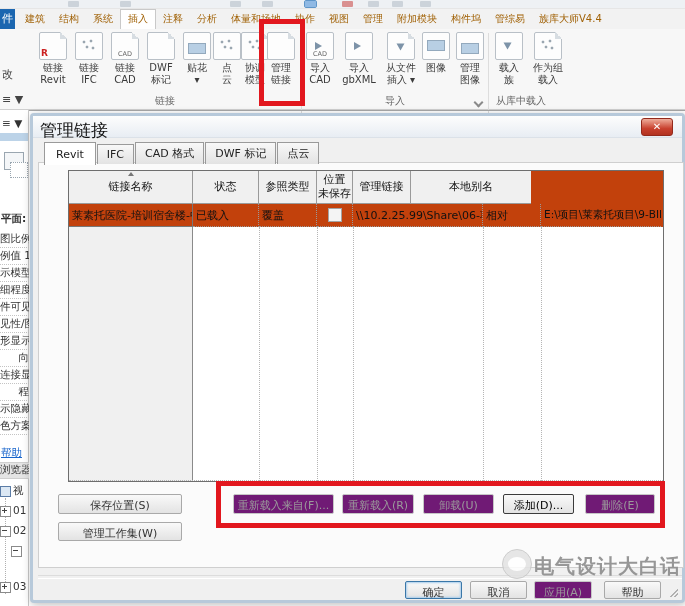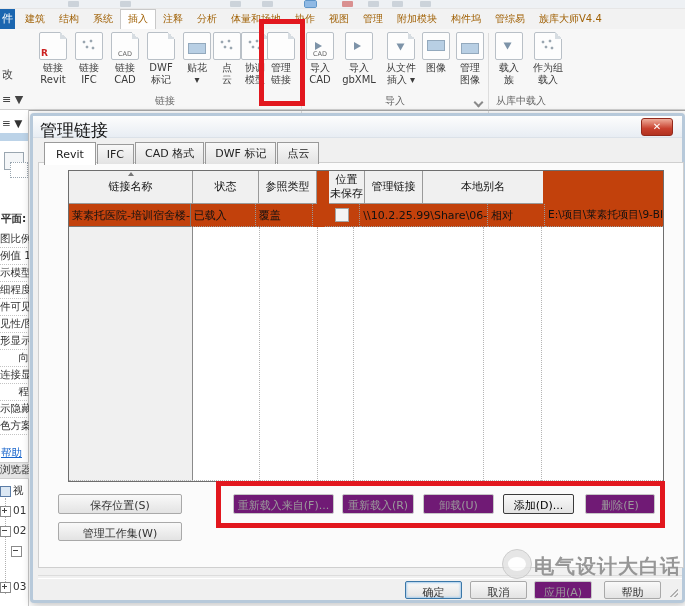--- a/index.html
+++ b/index.html
@@ -93,21 +93,21 @@
   .hcell{background:#f0f0f0;border-right:1px solid #9a9a9a;border-bottom:1px solid #9a9a9a;
          font-size:11px;color:#111;text-align:center;white-space:pre-line;line-height:1.25;
          display:flex;align-items:center;justify-content:center;height:33px;box-sizing:border-box;
          position:relative;cursor:pointer;}
   .sortarrow{position:absolute;top:1px;left:50%;margin-left:-3px;width:0;height:0;
              border-left:3px solid transparent;border-right:3px solid transparent;
              border-bottom:4px solid #777;}
   .dcell{border-right:1px dotted #9a9a9a;border-bottom:1px dotted #9a9a9a;font-size:11px;color:#111;
          height:23px;box-sizing:border-box;padding:4px 3px 0 3px;white-space:nowrap;overflow:hidden;}
   .dcell.solid{border-right:1px solid #777;border-bottom:1px solid #777;}
-  .c0{width:124px;} .c1{width:66px;} .c2{width:58px;} .c3{width:36px;margin-left:12px;}
+  .c0{width:124px;} .c1{width:66px;} .c2{width:58px;} .c3{width:36px;}
   .c4{width:130px;} .c5{width:58px;} .c6{width:120px;}
   .chk{width:12px;height:12px;margin:0 auto;border:1px solid #a3a3a3;background:#f4f4f4;}
   .tbodyrest{position:relative;height:254px;background:#fff;}
   .greyblock{position:absolute;left:0;top:0;width:124px;height:254px;background:#f0f0f0;
              border-right:1px solid #8a8a8a;box-sizing:border-box;}
   .vdot{position:absolute;top:0;bottom:0;width:1px;border-left:1px dotted #b5b5b5;}
   .hdot{position:absolute;left:0;right:0;bottom:0;height:1px;border-bottom:1px dotted #b5b5b5;}
 
   
   .wbtn{position:absolute;font-size:11px;color:#333;text-align:center;cursor:pointer;

